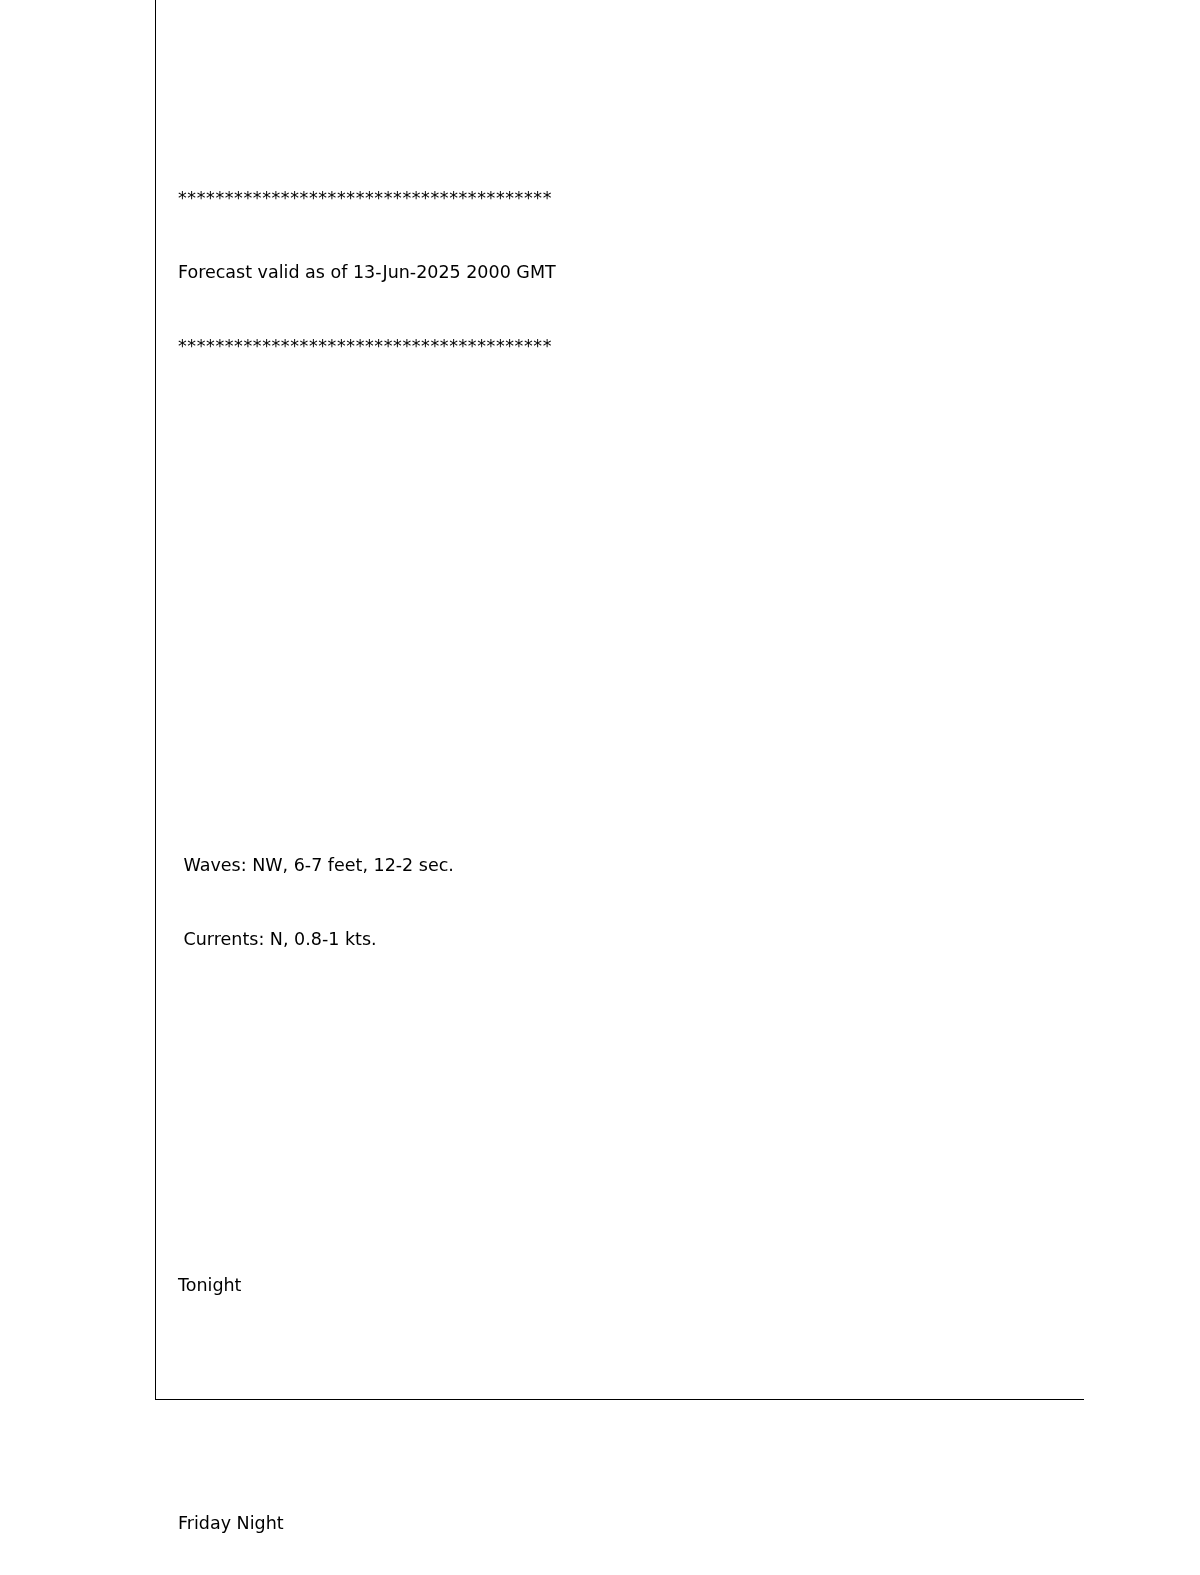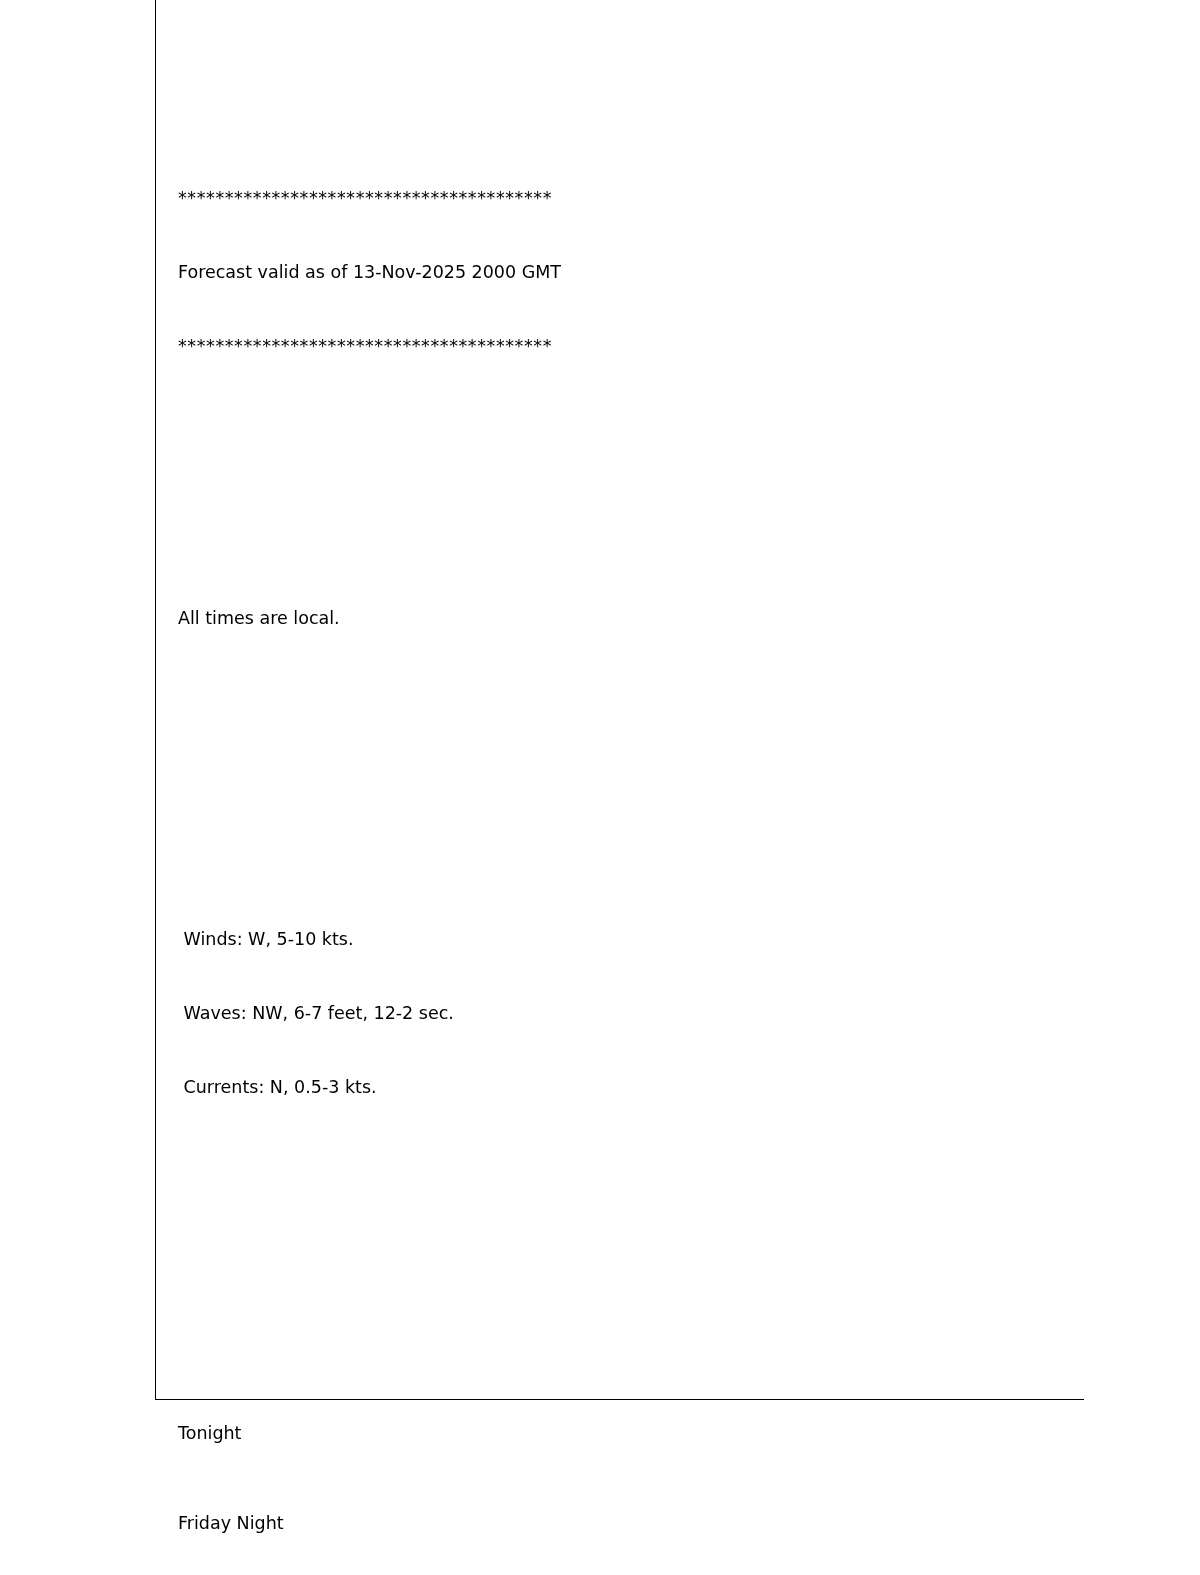--- a/index.html
+++ b/index.html
@@ -70,35 +70,33 @@
 </head>
 <body>
 
 <div class="page">
 
   <div class="page-frame"></div>
 
   <div class="content">
 
     <div class="line rule-line">****************************************</div>
-    <div class="line">Forecast valid as of 13-Nov-2025 2000 GMT</div>
+    <div class="line">Forecast valid as of 13-Jun-2025 2000 GMT</div>
     <div class="line rule-line">****************************************</div>
 
     <div class="blank"></div>
     <div class="blank"></div>
 
-    <div class="line">All times are local.</div>
 
     <div class="blank"></div>
     <div class="blank"></div>
 
     <div>
-      <div class="line"> Winds: W, 5-10 kts.</div>
       <div class="line"> Waves: NW, 6-7 feet, 12-2 sec.</div>
-      <div class="line"> Currents: N, 0.5-3 kts.</div>
+      <div class="line"> Currents: N, 0.8-1 kts.</div>
     </div>
     <div class="blank"></div>
     <div class="blank"></div>
 
     <div>
       <div class="line block-title">Tonight</div>
       
       
       
     </div>

